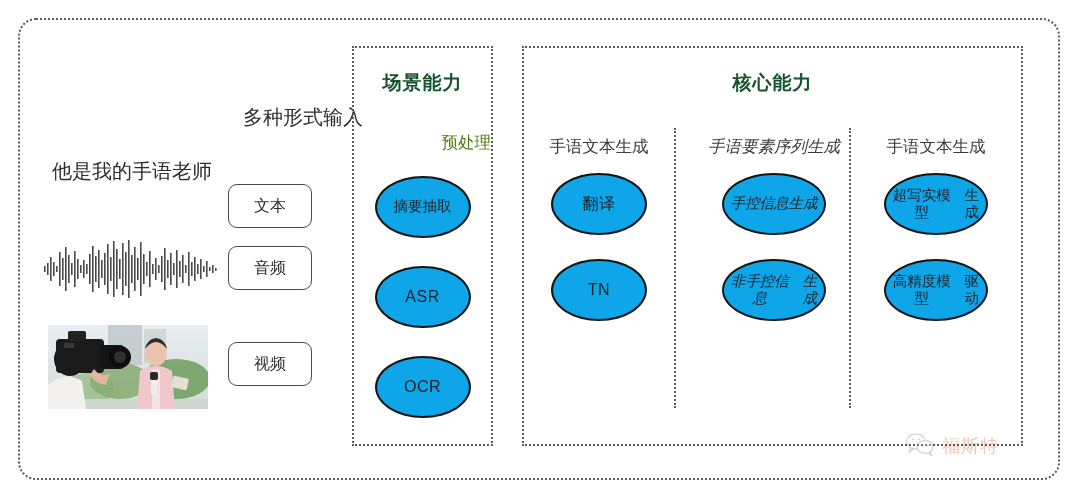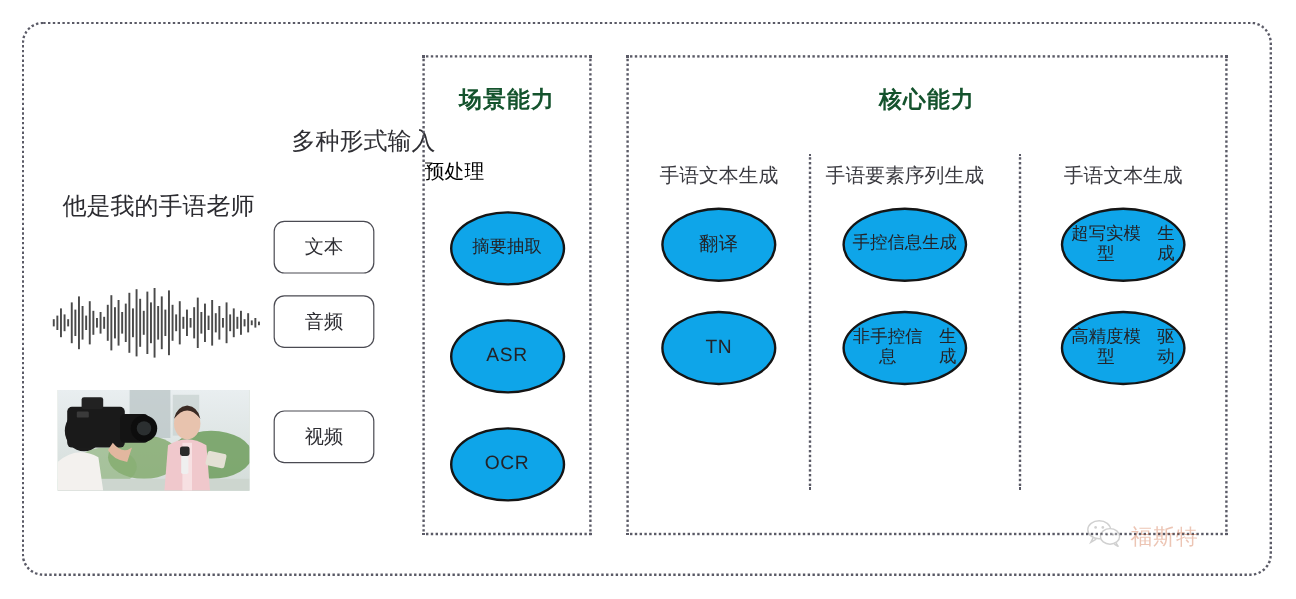--- a/index.html
+++ b/index.html
@@ -71,21 +71,21 @@
   .divider-2 { left: 325px; }
 
   
   .core-col {
     position: absolute;
     top: 88px;
     width: 150px;
     text-align: center;
   }
   .core-col-0 { left: 0px; }
-  .core-col-1 { left: 144px; width: 172px; }
+  .core-col-1 { left: 164px; width: 172px; font-style: italic; }
   .core-col-2 { left: 326px; width: 172px; }
 
   .col-heading {
     font-size: 16.5px;
     color: #3a3a40;
     margin-bottom: 15px;
     white-space: nowrap;
   }
 
   
@@ -109,23 +109,23 @@
     width: 104px;
   }
   .ellipse.tn { font-size: 16px; letter-spacing: .5px; }
 
   
   .scene-sub {
     position: absolute;
     left: 0;
     right: 0;
     top: 84px;
-    text-align: left;
+    text-align: right;
     font-size: 16.5px;
-    color: #000000;
+    color: #4d7c0f;
   }
   .scene-nodes {
     position: absolute;
     left: 0;
     right: 0;
     top: 128px;
   }
   .scene-nodes .ellipse { margin-bottom: 28px; }
 
   

